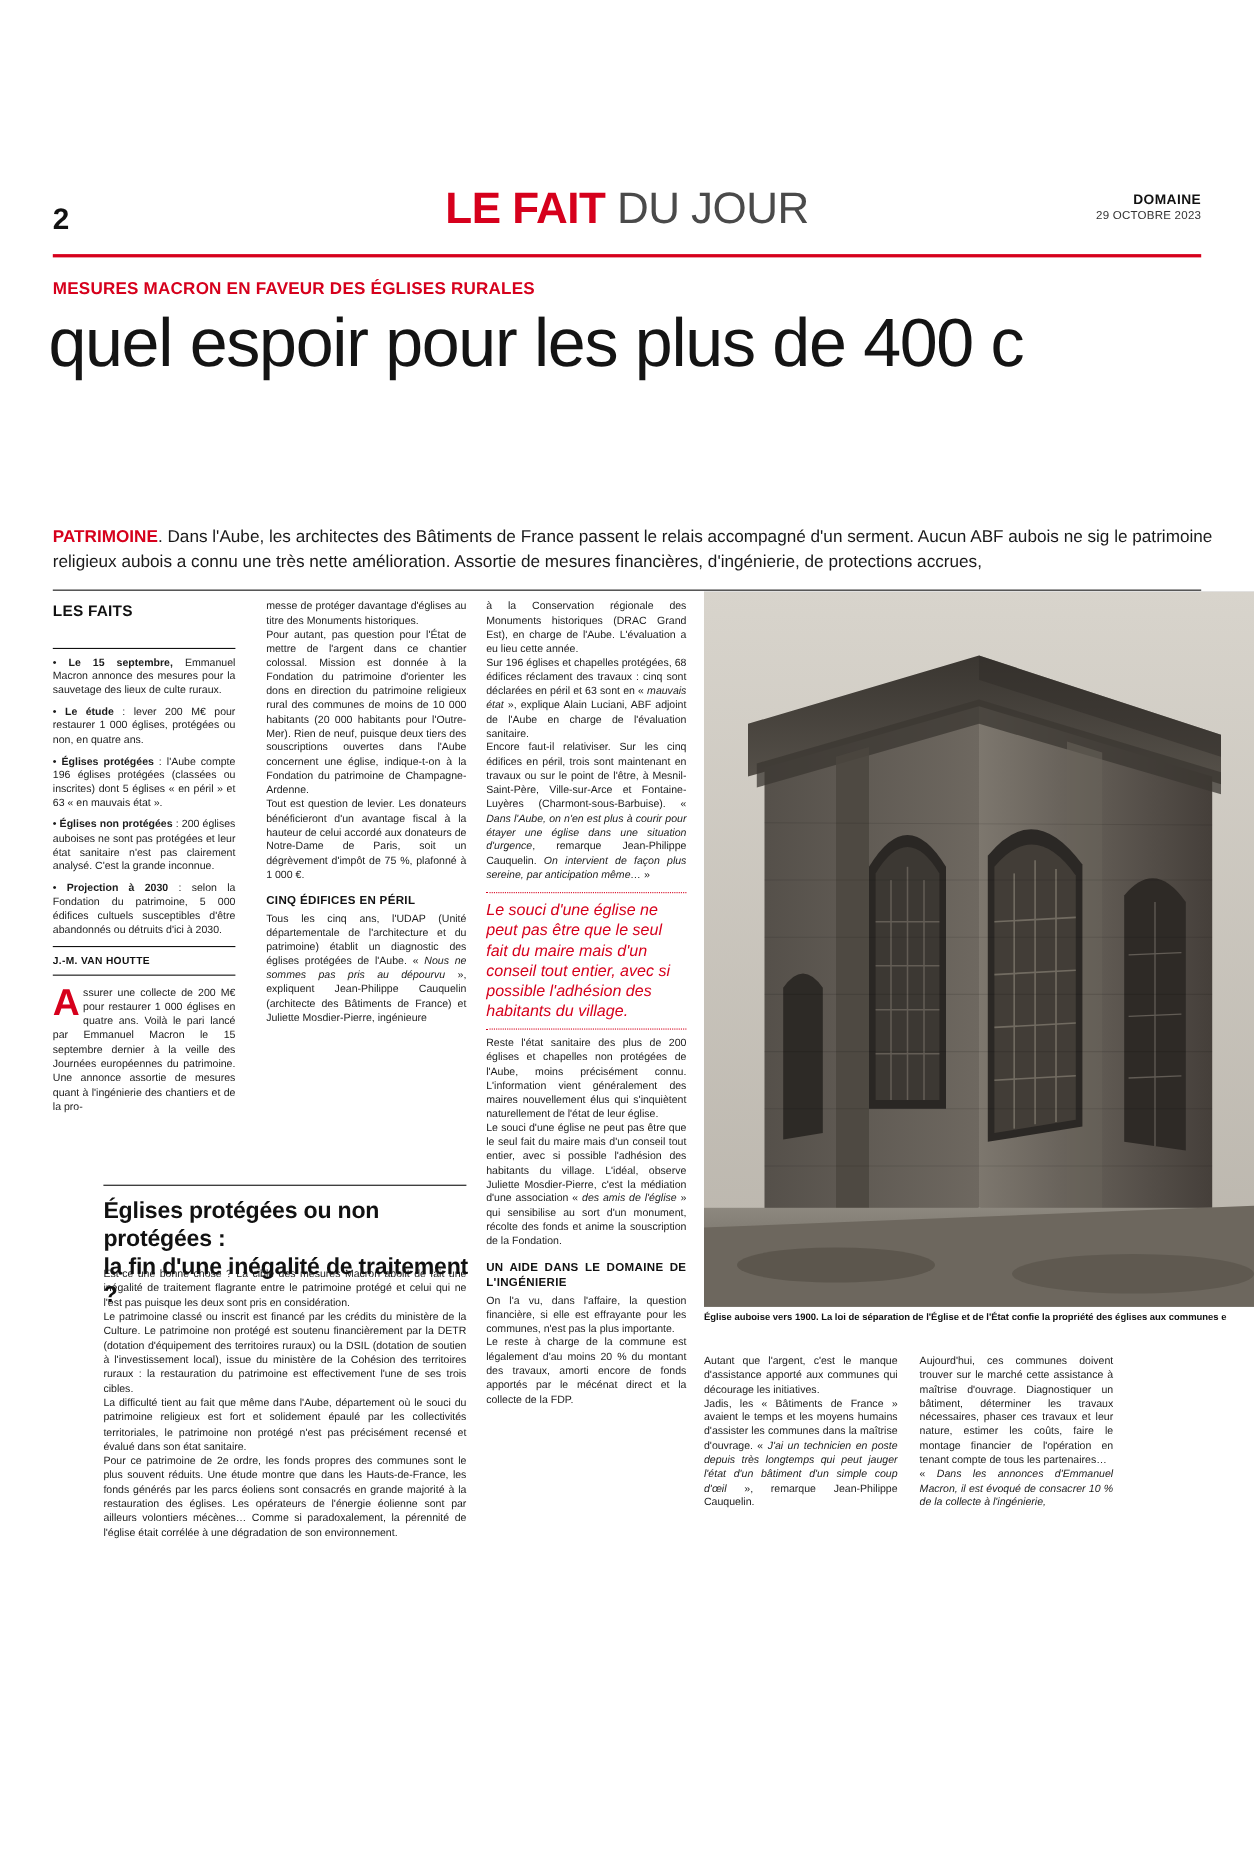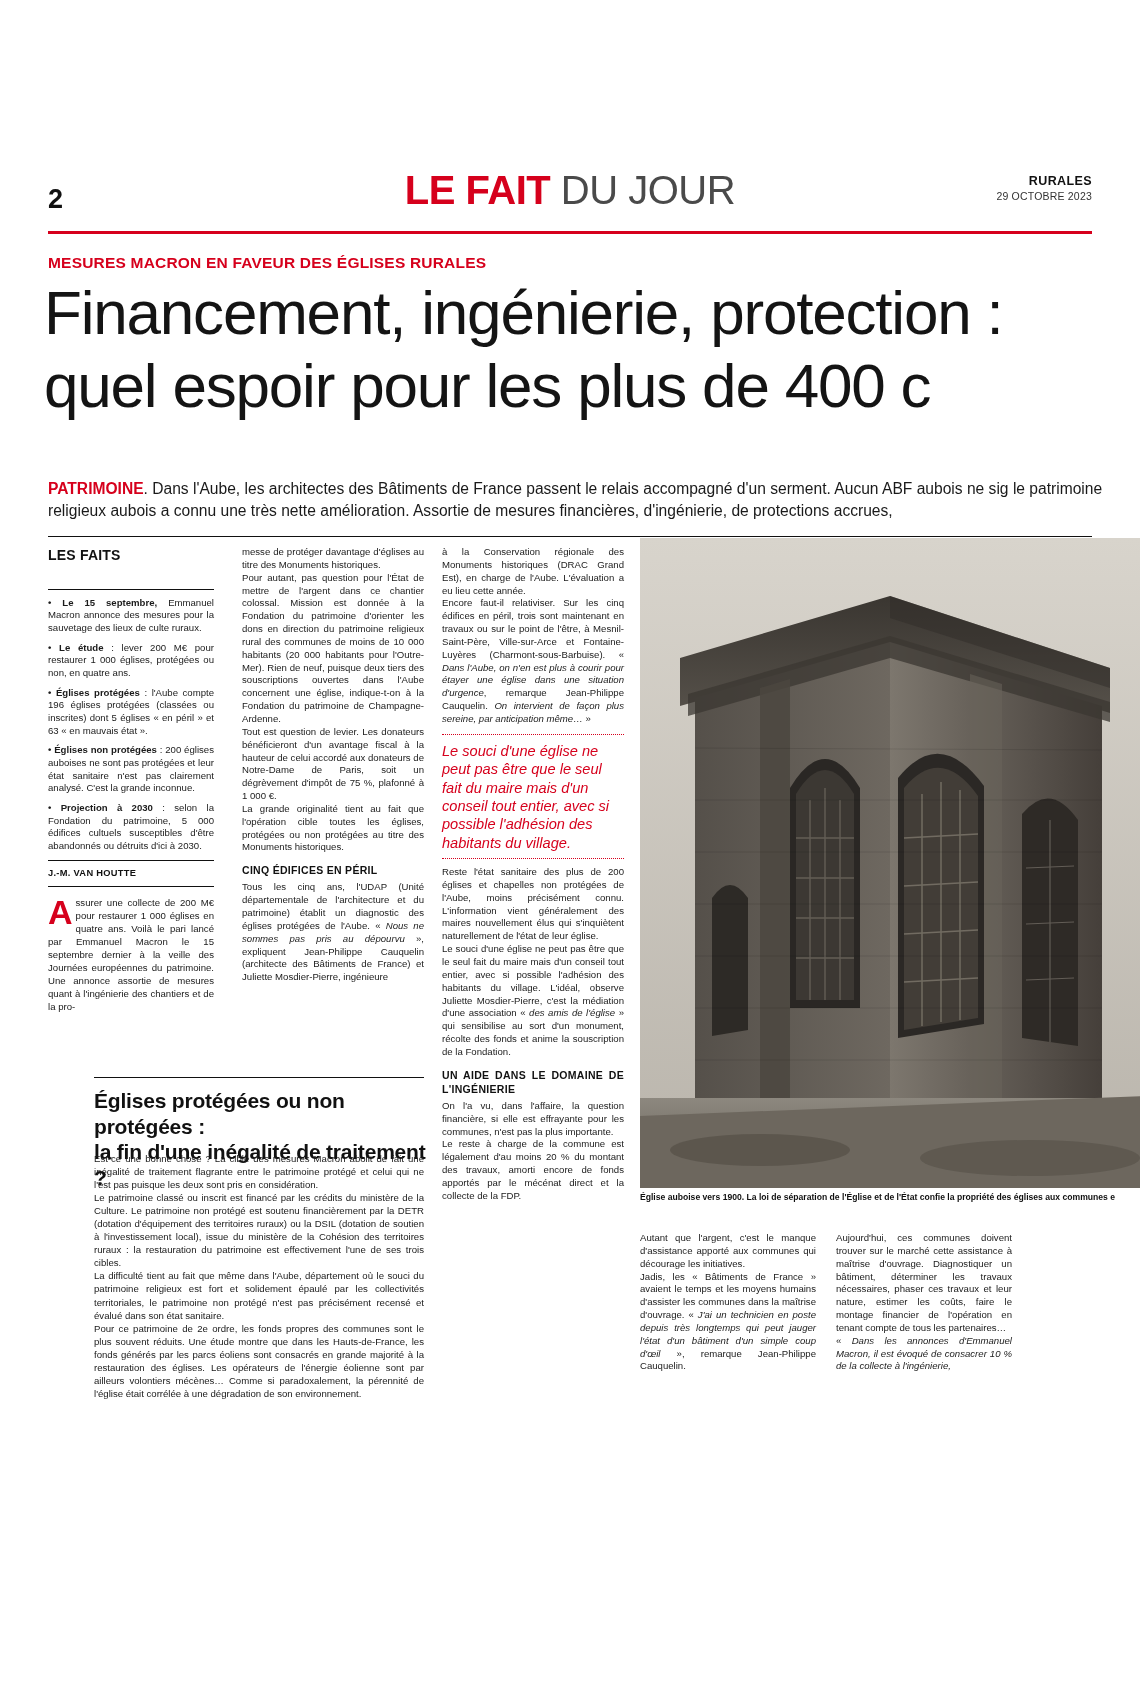--- a/index.html
+++ b/index.html
@@ -320,29 +320,28 @@
 <body>
 
 <div class="page">
 
   <div class="masthead">
     <div class="page-number">2</div>
     <div class="masthead-title">
       <span class="red">LE FAIT</span><span class="grey"> DU JOUR</span>
     </div>
     <div class="masthead-date">
-      <div class="day">RURALES</div>
+      <div class="day">DOMAINE</div>
       <div class="date">29 OCTOBRE 2023</div>
     </div>
   </div>
   <div class="rule-red"></div>
 
   <div class="kicker">MESURES MACRON EN FAVEUR DES ÉGLISES RURALES</div>
   <div class="headline">
-    <span>Financement, ingénierie, protection :</span>
     <span class="l2">quel espoir pour les plus de 400 c</span>
   </div>
 
   <div class="chapo">
     <span class="lead">PATRIMOINE</span><span>. Dans l'Aube, les architectes des Bâtiments de France passent le relais accompagné d'un serment. Aucun ABF aubois ne sig le patrimoine religieux aubois a connu une très nette amélioration. Assortie de mesures financières, d'ingénierie, de protections accrues,</span>
   </div>
   <div class="rule-thin"></div>
 
   <div class="col c1">
     <div class="faits-title">LES FAITS</div>
@@ -373,27 +372,27 @@
     <p>Est-ce une bonne chose ? La cible des mesures Macron abolit de fait une inégalité de traitement flagrante entre le patrimoine protégé et celui qui ne l'est pas puisque les deux sont pris en considération.</p>
     <p>Le patrimoine classé ou inscrit est financé par les crédits du ministère de la Culture. Le patrimoine non protégé est soutenu financièrement par la DETR (dotation d'équipement des territoires ruraux) ou la DSIL (dotation de soutien à l'investissement local), issue du ministère de la Cohésion des territoires ruraux : la restauration du patrimoine est effectivement l'une de ses trois cibles.</p>
     <p>La difficulté tient au fait que même dans l'Aube, département où le souci du patrimoine religieux est fort et solidement épaulé par les collectivités territoriales, le patrimoine non protégé n'est pas précisément recensé et évalué dans son état sanitaire.</p>
     <p>Pour ce patrimoine de 2e ordre, les fonds propres des communes sont le plus souvent réduits. Une étude montre que dans les Hauts-de-France, les fonds générés par les parcs éoliens sont consacrés en grande majorité à la restauration des églises. Les opérateurs de l'énergie éolienne sont par ailleurs volontiers mécènes… Comme si paradoxalement, la pérennité de l'église était corrélée à une dégradation de son environnement.</p>
   </div>
 
   <div class="col c2">
     <p>messe de protéger davantage d'églises au titre des Monuments historiques.</p>
     <p>Pour autant, pas question pour l'État de mettre de l'argent dans ce chantier colossal. Mission est donnée à la Fondation du patrimoine d'orienter les dons en direction du patrimoine religieux rural des communes de moins de 10 000 habitants (20 000 habitants pour l'Outre-Mer). Rien de neuf, puisque deux tiers des souscriptions ouvertes dans l'Aube concernent une église, indique-t-on à la Fondation du patrimoine de Champagne-Ardenne.</p>
     <p>Tout est question de levier. Les donateurs bénéficieront d'un avantage fiscal à la hauteur de celui accordé aux donateurs de Notre-Dame de Paris, soit un dégrèvement d'impôt de 75 %, plafonné à 1 000 €.</p>
-    <p>La grande originalité tient au fait que l'opération cible toutes les églises, protégées ou non protégées au titre des Monuments historiques.</p>
     <div class="sec-head">CINQ ÉDIFICES EN PÉRIL</div>
     <p>Tous les cinq ans, l'UDAP (Unité départementale de l'architecture et du patrimoine) établit un diagnostic des églises protégées de l'Aube. « <em>Nous ne sommes pas pris au dépourvu</em> », expliquent Jean-Philippe Cauquelin (architecte des Bâtiments de France) et Juliette Mosdier-Pierre, ingénieure</p>
   </div>
 
   <div class="col c3">
     <p>à la Conservation régionale des Monuments historiques (DRAC Grand Est), en charge de l'Aube. L'évaluation a eu lieu cette année.</p>
+    <p>Sur 196 églises et chapelles protégées, 68 édifices réclament des travaux : cinq sont déclarées en péril et 63 sont en « <em>mauvais état</em> », explique Alain Luciani, ABF adjoint de l'Aube en charge de l'évaluation sanitaire.</p>
     <p>Encore faut-il relativiser. Sur les cinq édifices en péril, trois sont maintenant en travaux ou sur le point de l'être, à Mesnil-Saint-Père, Ville-sur-Arce et Fontaine-Luyères (Charmont-sous-Barbuise). « <em>Dans l'Aube, on n'en est plus à courir pour étayer une église dans une situation d'urgence</em>, remarque Jean-Philippe Cauquelin. <em>On intervient de façon plus sereine, par anticipation même…</em> »</p>
     <div class="pull-rule-top"></div>
     <div class="pullquote">Le souci d'une église ne peut pas être que le seul fait du maire mais d'un conseil tout entier, avec si possible l'adhésion des habitants du village.</div>
     <div class="pull-rule-bot"></div>
     <p>Reste l'état sanitaire des plus de 200 églises et chapelles non protégées de l'Aube, moins précisément connu. L'information vient généralement des maires nouvellement élus qui s'inquiètent naturellement de l'état de leur église.</p>
     <p>Le souci d'une église ne peut pas être que le seul fait du maire mais d'un conseil tout entier, avec si possible l'adhésion des habitants du village. L'idéal, observe Juliette Mosdier-Pierre, c'est la médiation d'une association « <em>des amis de l'église</em> » qui sensibilise au sort d'un monument, récolte des fonds et anime la souscription de la Fondation.</p>
     <div class="sec-head">UN AIDE DANS LE DOMAINE DE L'INGÉNIERIE</div>
     <p>On l'a vu, dans l'affaire, la question financière, si elle est effrayante pour les communes, n'est pas la plus importante.</p>
     <p>Le reste à charge de la commune est légalement d'au moins 20 % du montant des travaux, amorti encore de fonds apportés par le mécénat direct et la collecte de la FDP.</p>
   </div>

